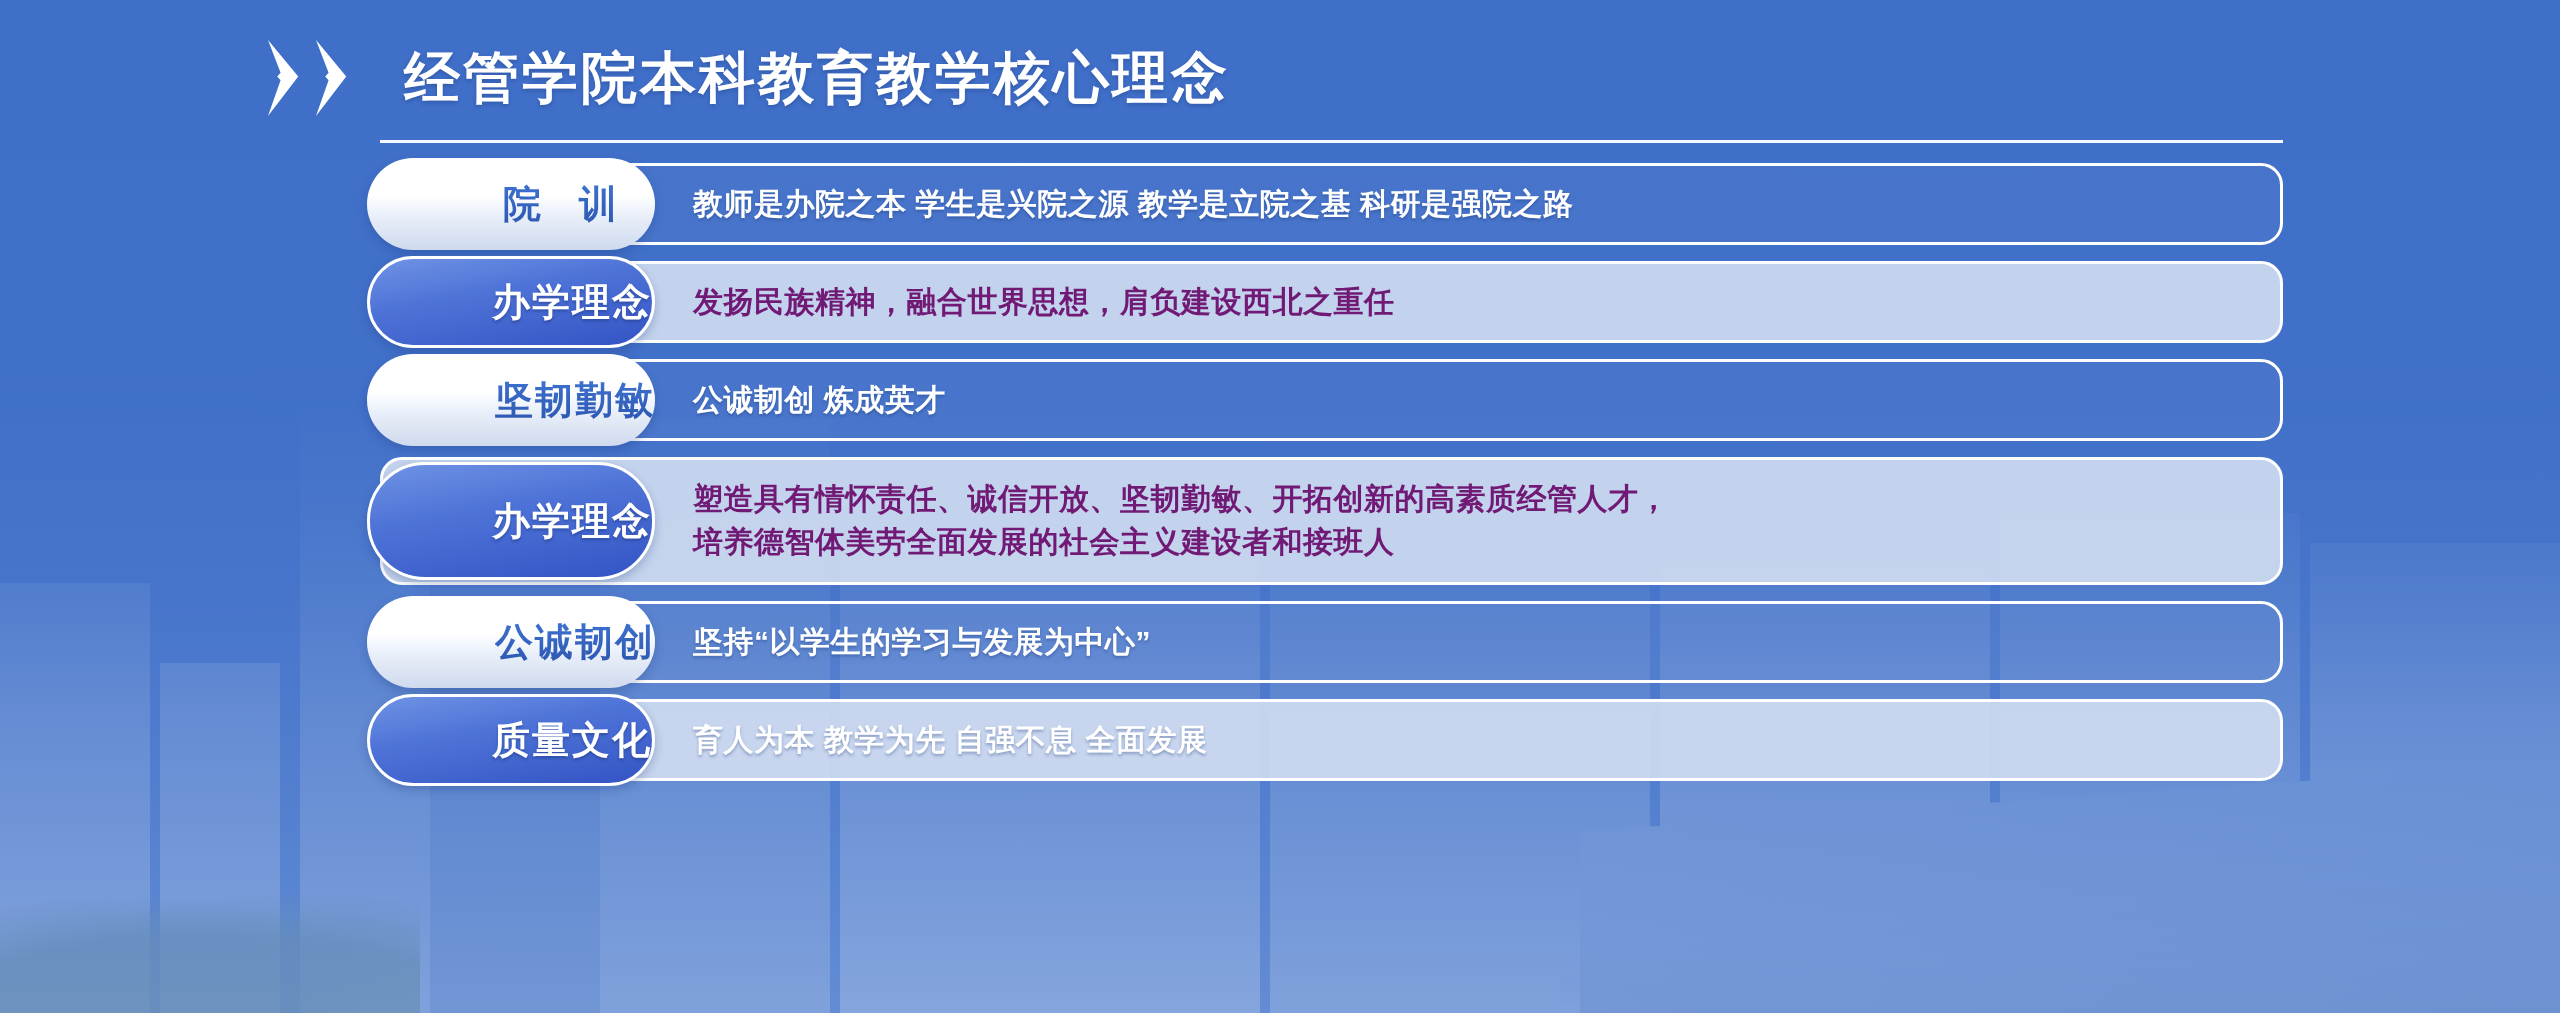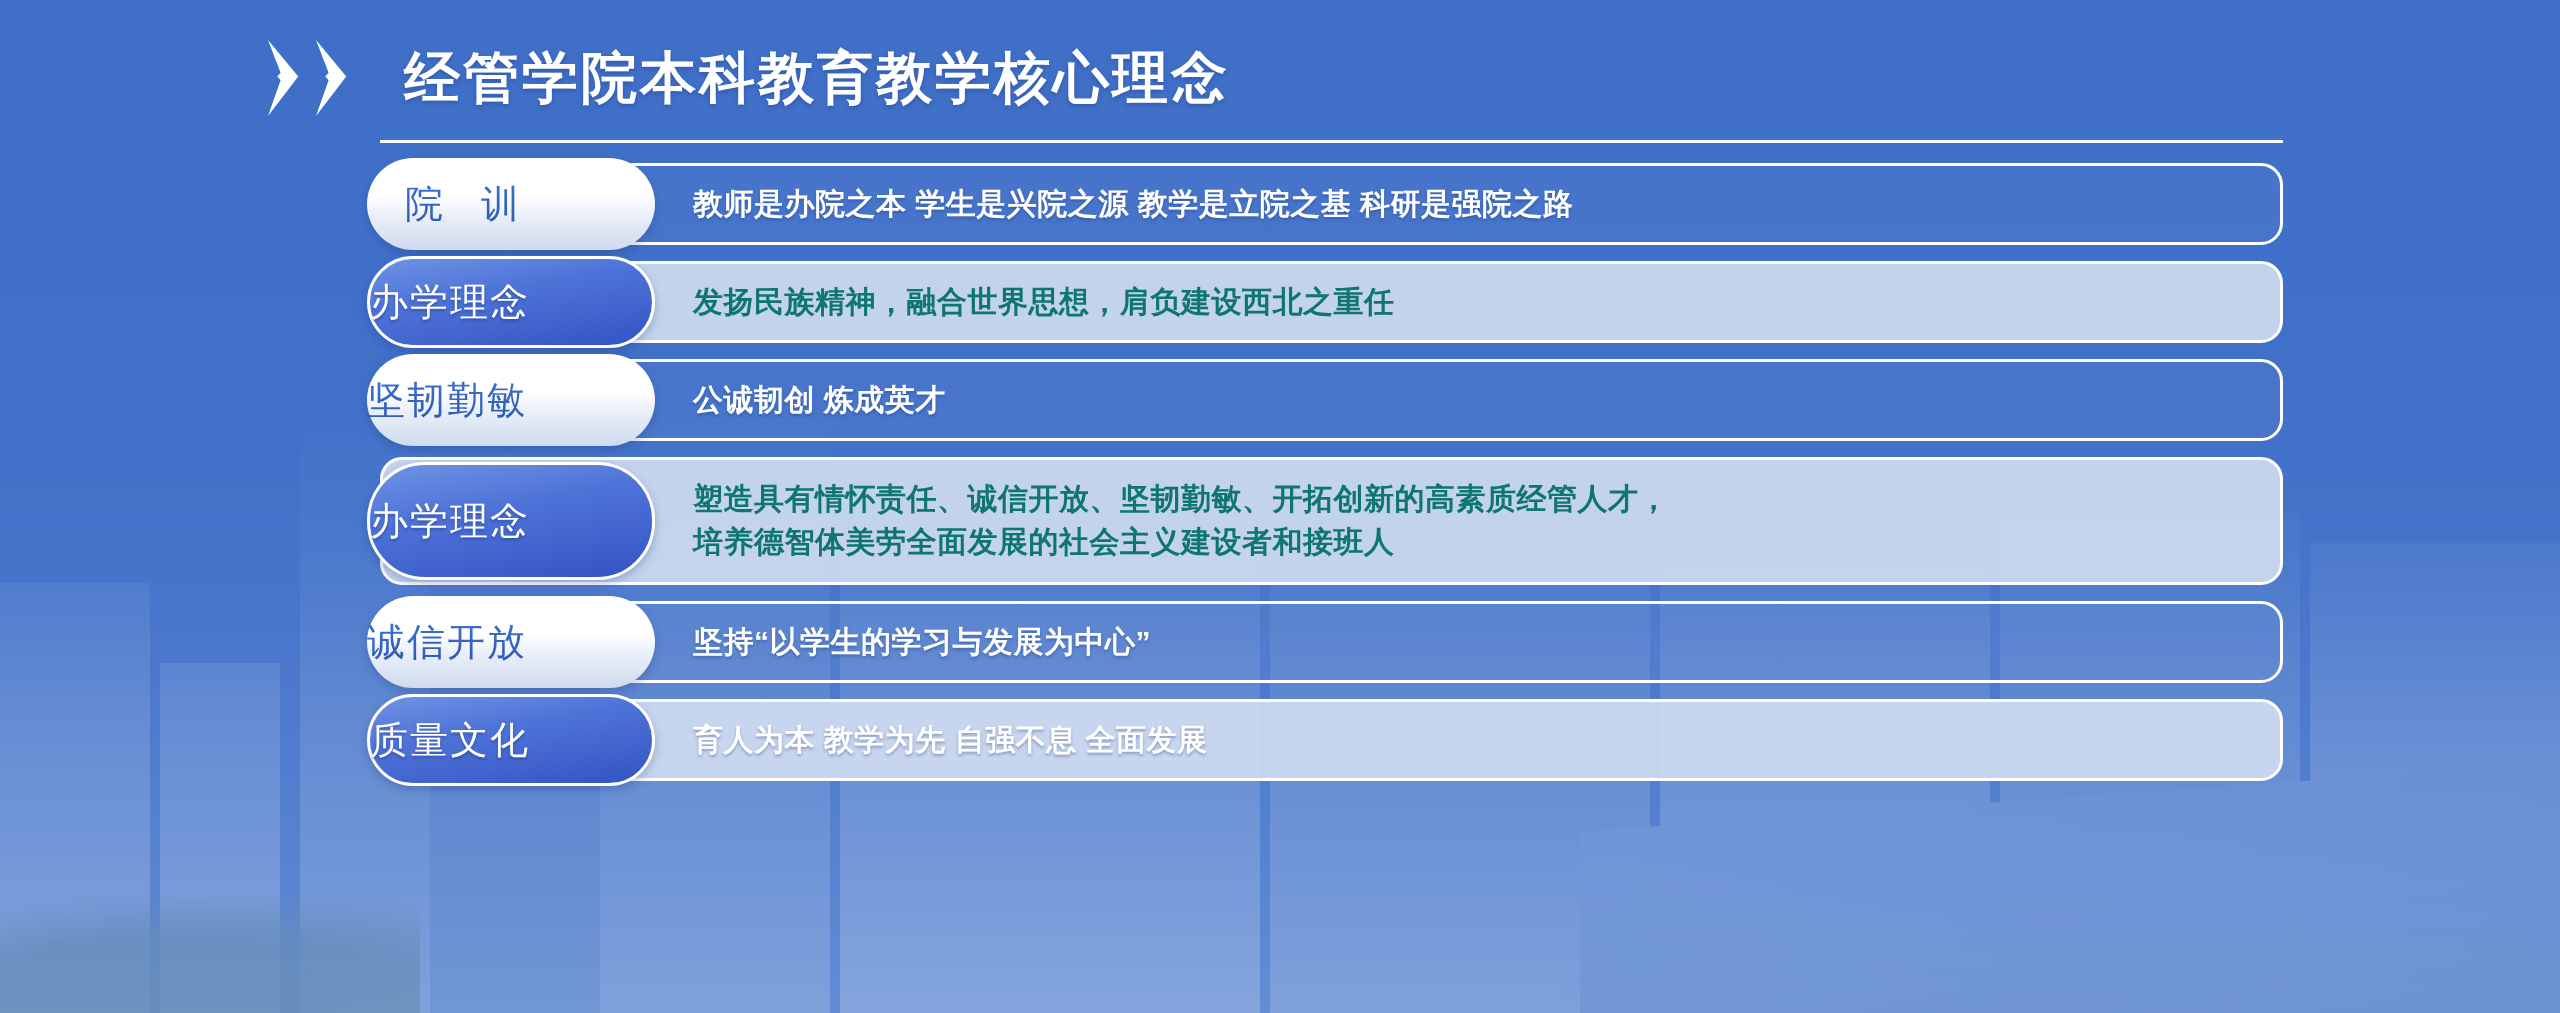--- a/index.html
+++ b/index.html
@@ -81,22 +81,22 @@
     min-height:82px;
   }
   .row.alt { background:rgba(207,219,240,.92); }
   .row.plain { background:rgba(255,255,255,.04); }
   .row.tall { min-height:128px; }
 
   .pill {
     position:absolute; left:-16px;
     width:288px; min-height:92px;
     border-radius:46px;
-    display:flex; align-items:center; justify-content:flex-start;
-    font-size:38px; font-weight:normal; letter-spacing:2px;
+    display:flex; align-items:center; justify-content:flex-end;
+    font-size:38px; font-weight:bold; letter-spacing:2px;
     white-space:nowrap;
     box-shadow:0 4px 10px rgba(25,55,120,.28);
   }
   .row.tall .pill { min-height:118px; border-radius:58px; }
 
   .pill.light {
     background:linear-gradient(180deg,#ffffff 0%,#ffffff 40%,#eaf0fa 62%,#cfdaee 100%);
     color:#2f5fbe;
   }
   .pill.light span {
@@ -112,21 +112,21 @@
   }
 
   .pill.wide-gap span { letter-spacing:38px; padding-left:38px; }
 
   .row-text {
     margin-left:310px; padding-right:30px;
     font-size:30px; font-weight:bold; line-height:1.42;
     letter-spacing:.5px;
   }
   .row-text.on-blue { color:#ffffff; text-shadow:0 2px 3px rgba(20,50,110,.35); }
-  .row-text.on-light { color:#0f766e; }
+  .row-text.on-light { color:#701a75; }
 </style>
 </head>
 <body>
 
 <div id="bg-root">
   <div class="bg-sky"></div>
 
   <div class="photo">
     <div class="bldg pale" style="left:0px;   width:150px; height:430px;"></div>
     <div class="bldg pale" style="left:160px; width:120px; height:350px;"></div>
@@ -191,21 +191,21 @@
         <span>办学理念</span>
       </div>
       <div class="row-text on-light">
         <div>塑造具有情怀责任、诚信开放、坚韧勤敏、开拓创新的高素质经管人才，</div>
         <div>培养德智体美劳全面发展的社会主义建设者和接班人</div>
       </div>
     </div>
 
     <div class="row plain">
       <div class="pill light">
-        <span>诚信开放</span>
+        <span>公诚韧创</span>
       </div>
       <div class="row-text on-blue">
         <div>坚持“以学生的学习与发展为中心”</div>
       </div>
     </div>
 
     <div class="row alt">
       <div class="pill solid">
         <span>质量文化</span>
       </div>

